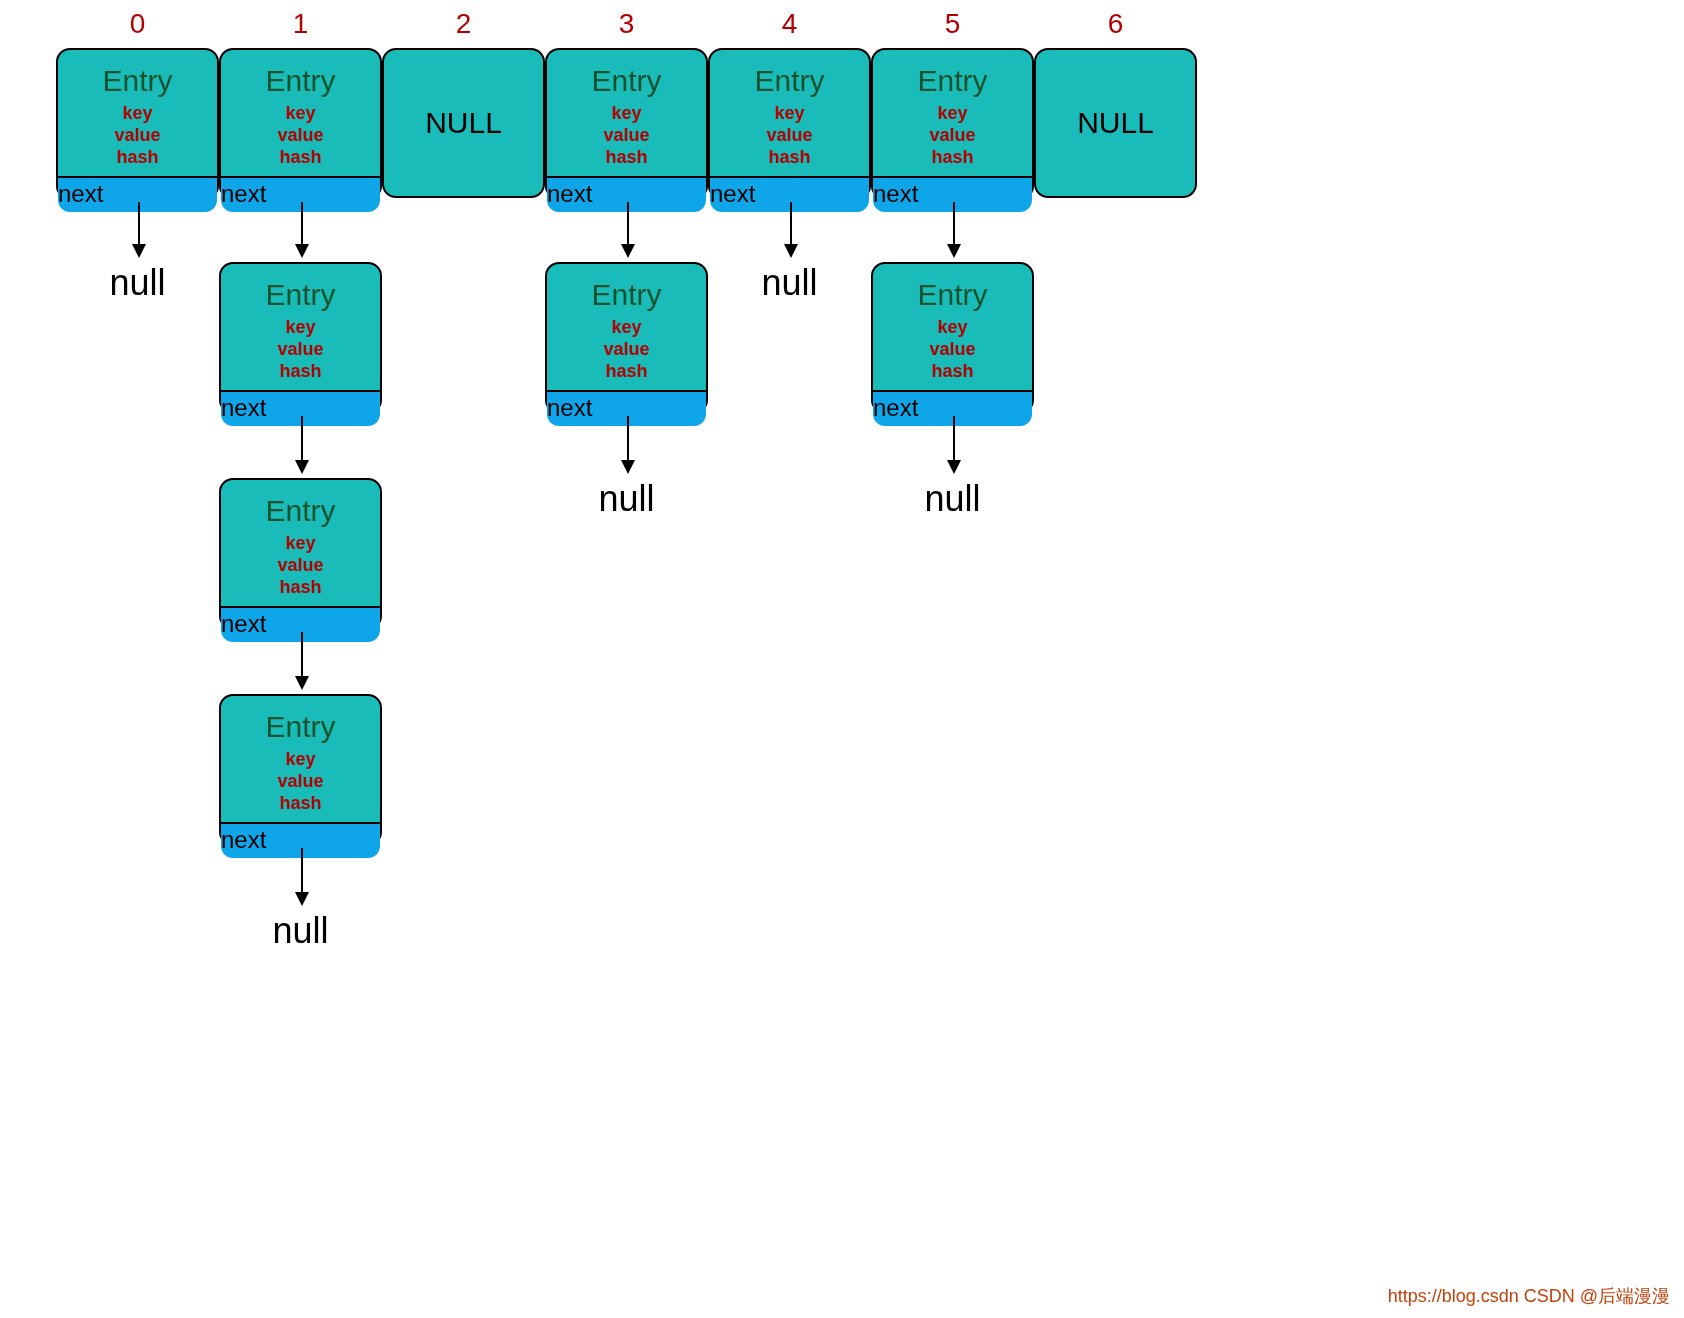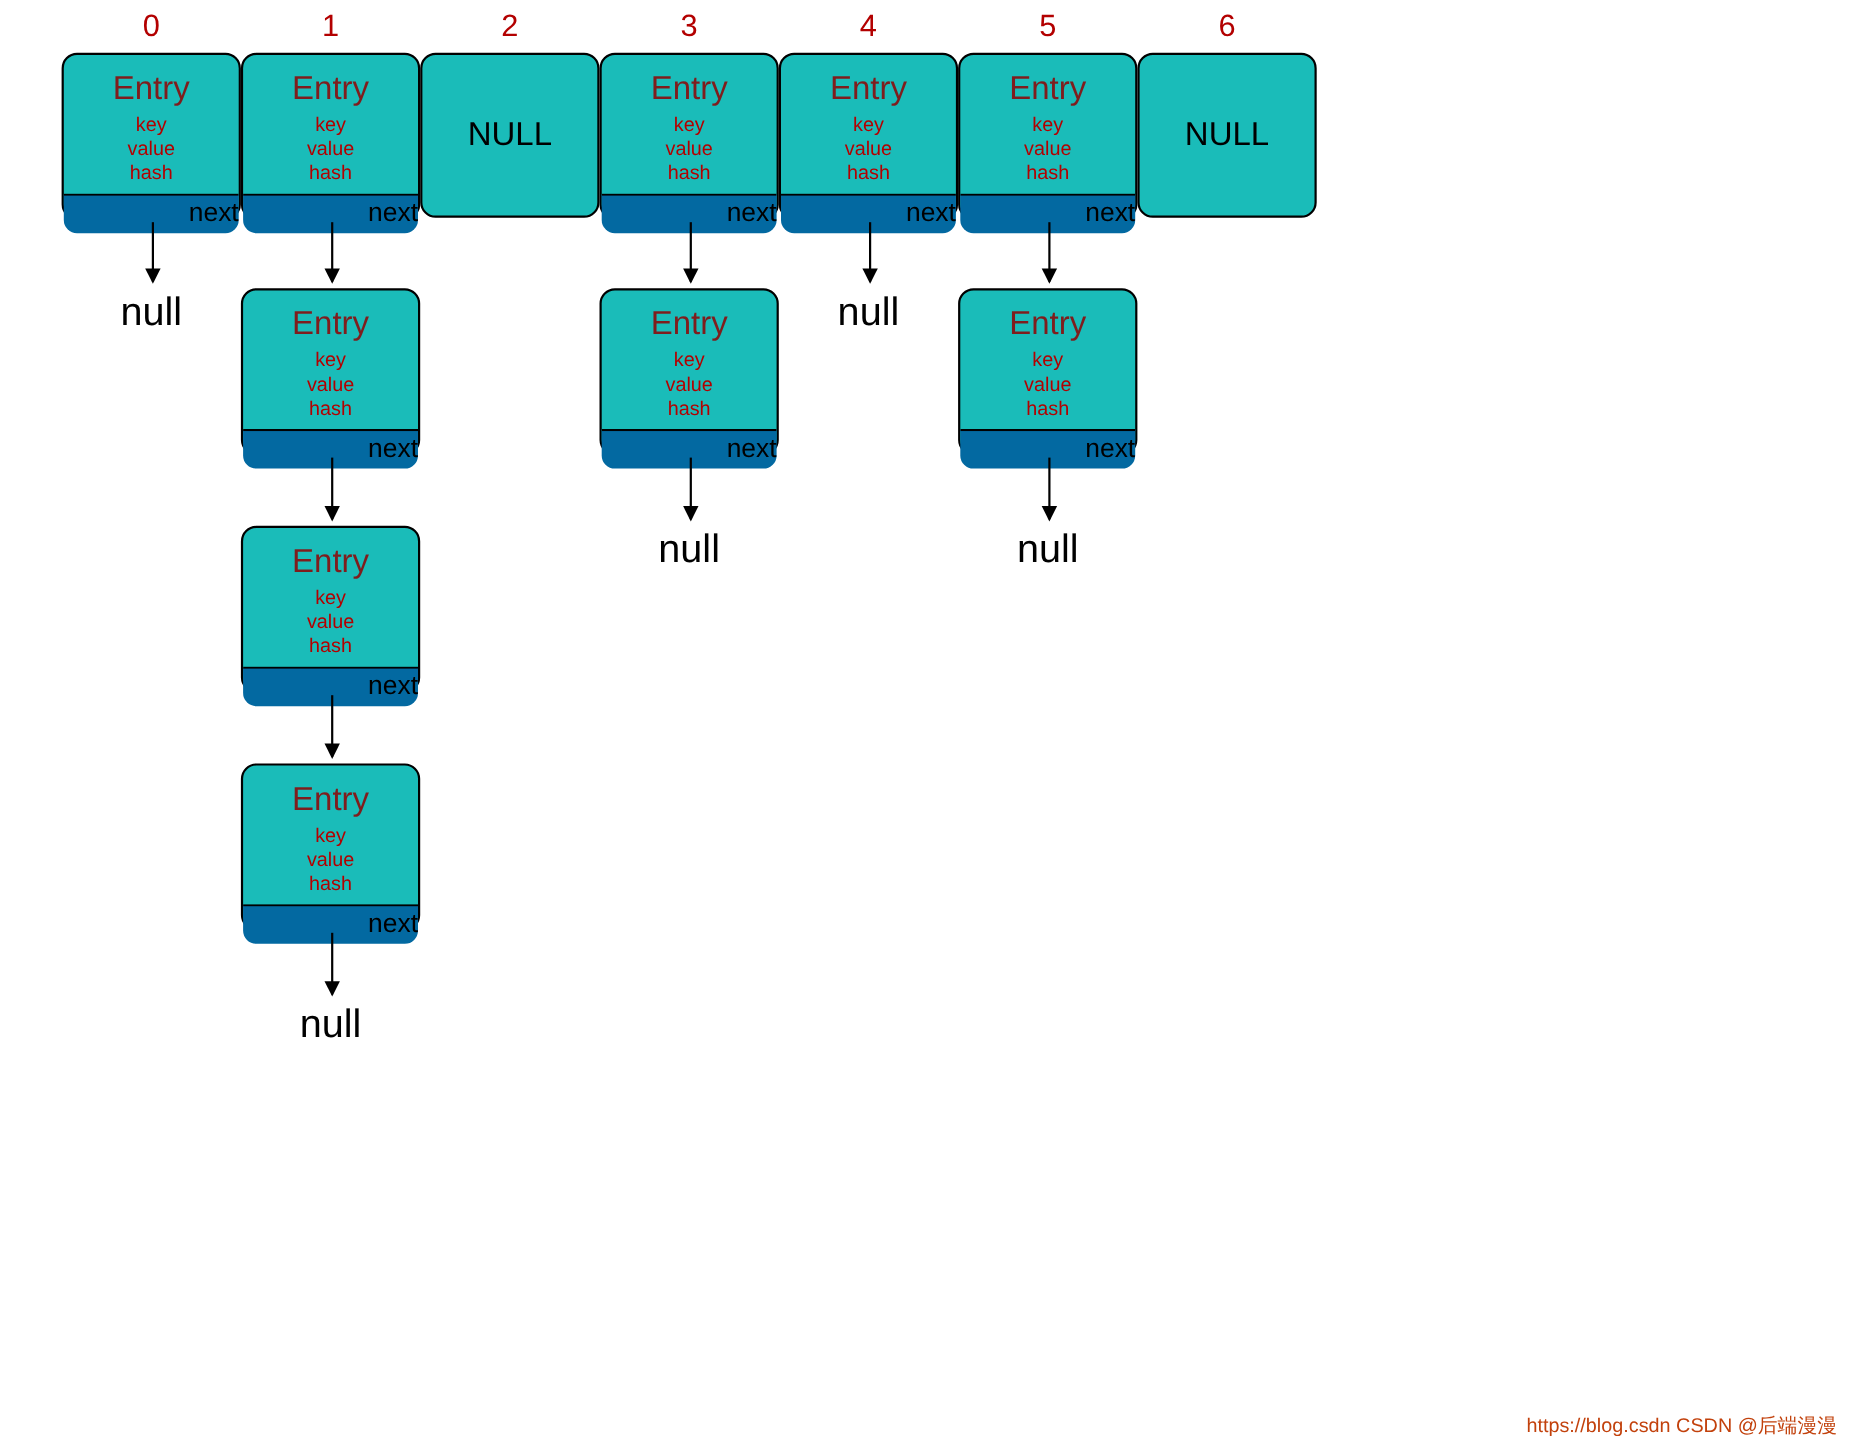--- a/index.html
+++ b/index.html
@@ -35,35 +35,36 @@
     align-items: center;
     justify-content: center;
   }
   .null-text {
     font-size: 30px;
     color: #000;
   }
   .entry-title {
     text-align: center;
     font-size: 30px;
-    color: #7f1d1d;
+    color: #14532d;
     padding-top: 14px;
   }
   .entry-fields {
     text-align: center;
     color: #b30000;
     font-size: 18px;
     line-height: 22px;
     padding: 4px 0 8px 0;
+    font-weight: bold;
   }
   .next-label {
-    background: #0369a1;
+    background: #0ea5e9;
     border-top: 2px solid #000;
     border-radius: 0 0 12px 12px;
-    text-align: right;
+    text-align: left;
     font-size: 24px;
     color: #000;
     padding: 2px 0 4px 0;
   }
   .arrow {
     position: absolute;
     width: 2px;
     background: #000;
   }
   .arrow::after {

